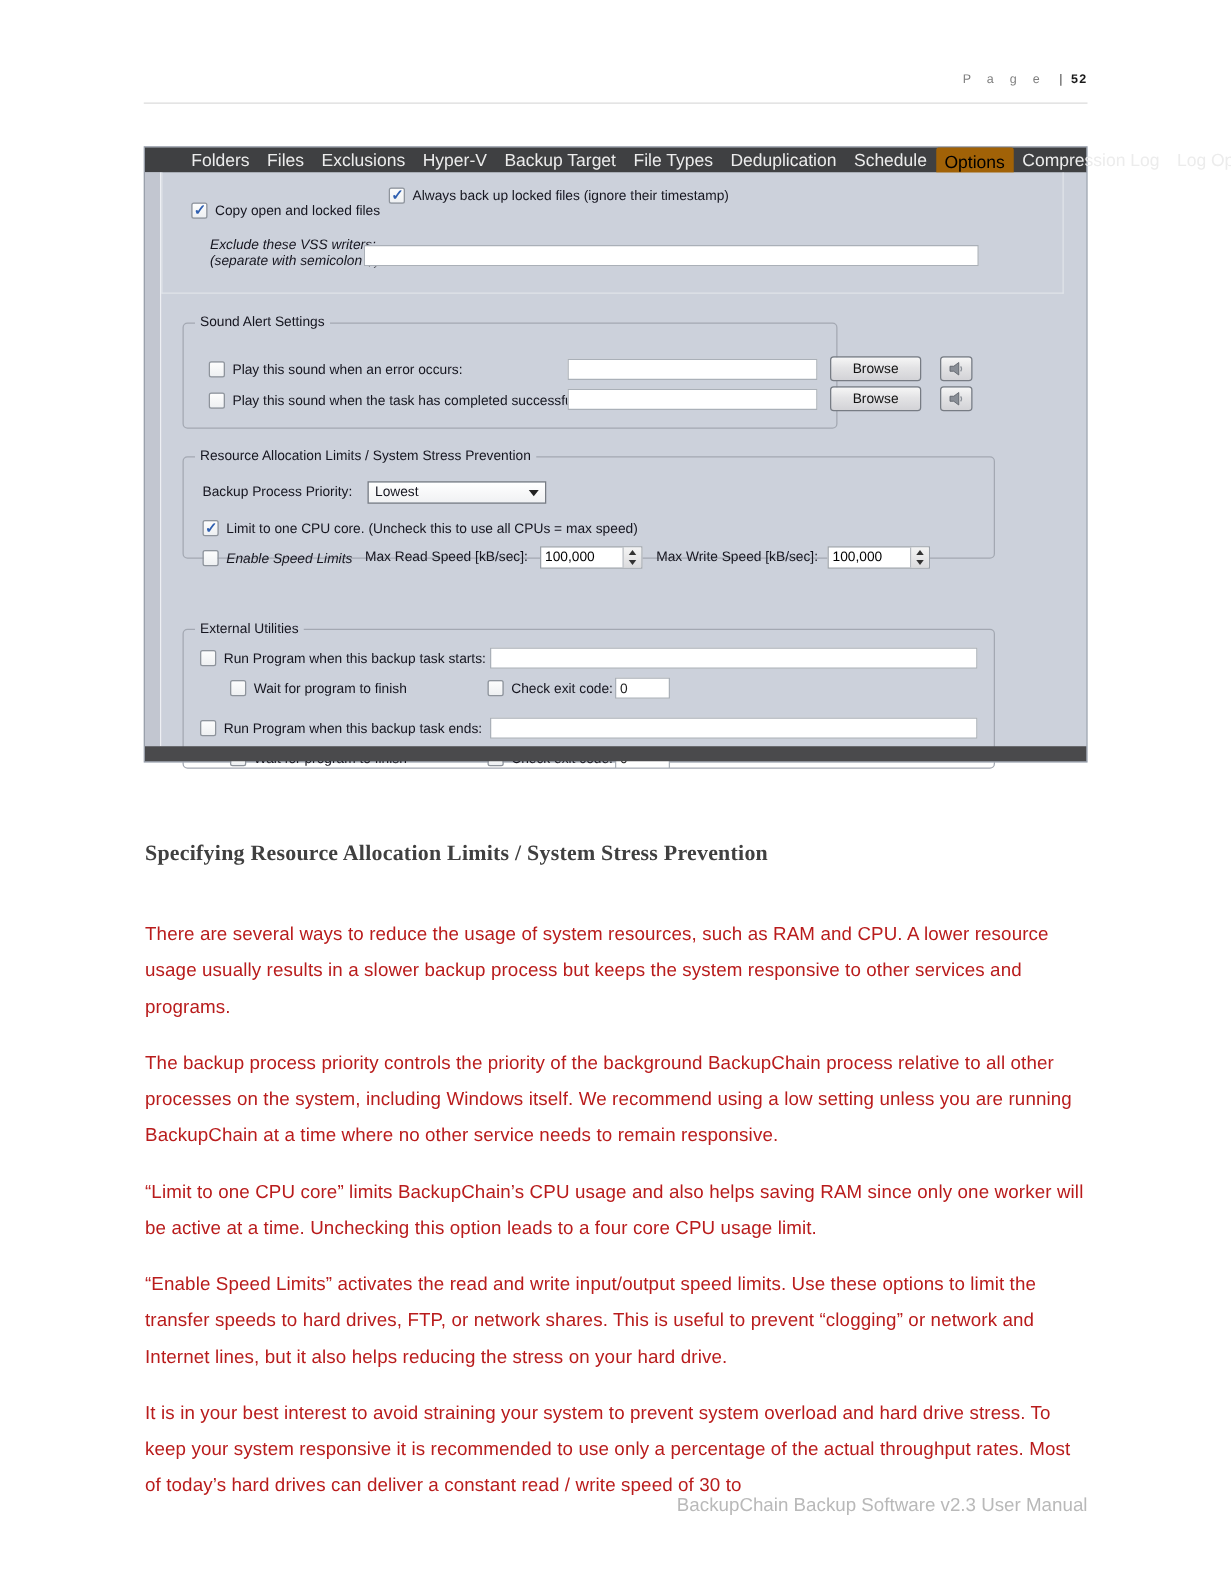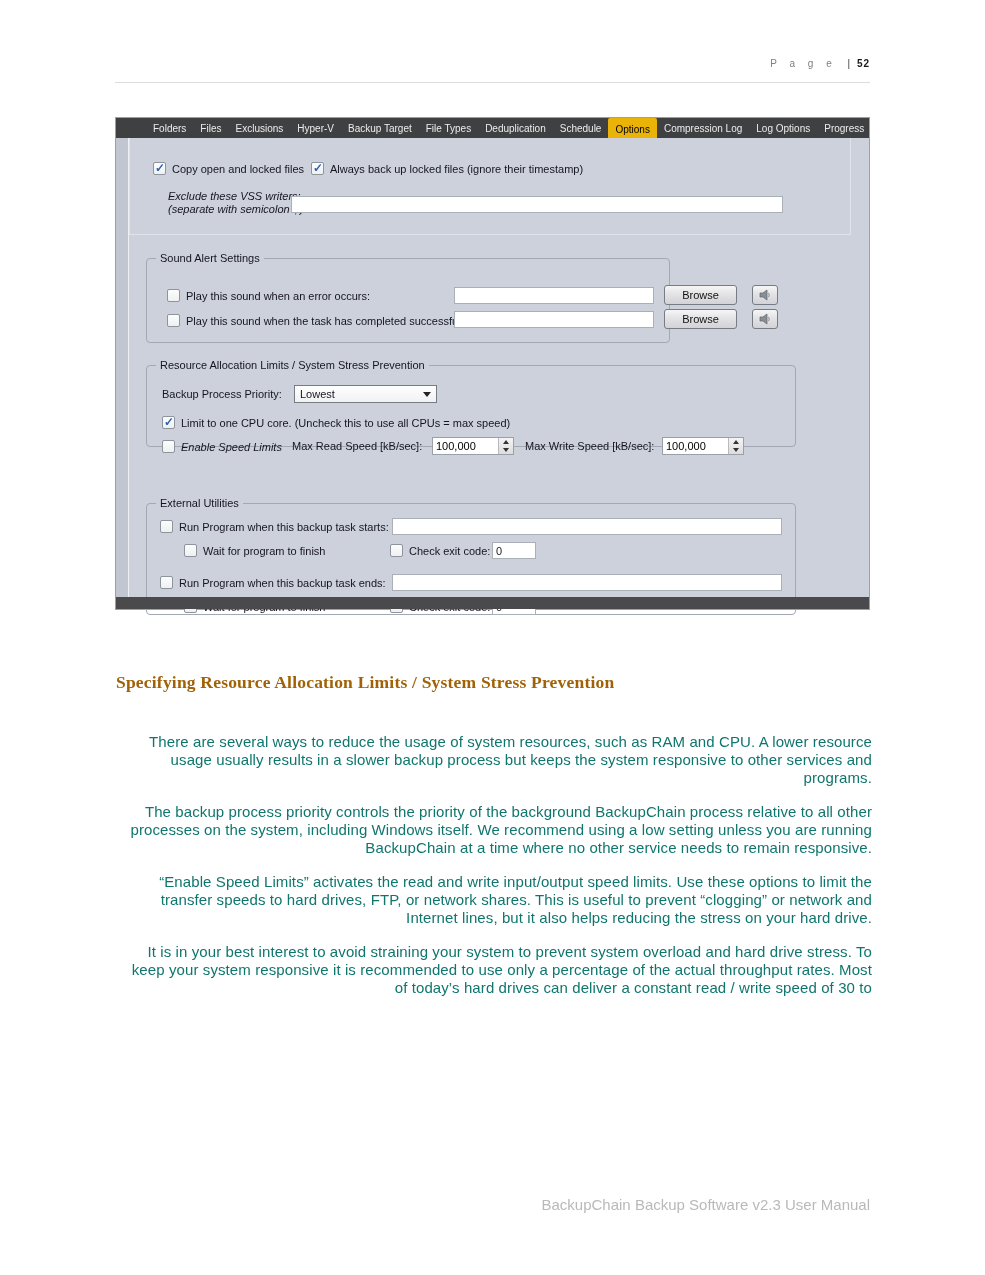--- a/index.html
+++ b/index.html
@@ -10,22 +10,22 @@
   .doc-header { position:absolute; top:58px; left:115px; width:755px; text-align:right; font-size:10px; color:#7f7f7f; }
   .doc-header .pg-label { letter-spacing:5px; color:#7f7f7f; }
   .doc-header .pg-sep { color:#404040; margin:0 4px 0 8px; }
   .doc-header .pg-num { color:#1a1a1a; font-weight:bold; letter-spacing:1px; }
   .doc-header-rule { position:absolute; top:82px; left:115px; width:755px; border-top:1px solid #dcdcdc; }
   .doc-footer { position:absolute; top:1196px; left:115px; width:755px; text-align:right; font-size:15px; color:#b9b9b9; }
 
   
   .dialog { position:absolute; left:115px; top:117px; width:755px; height:493px; background:#ccd1db; border:1px solid #9aa0ab; font-size:11px; color:#15151f; }
   .tabbar { position:absolute; left:0; top:0; width:100%; height:20px; background:#3f4042; display:flex; align-items:stretch; padding-left:30px; }
-  .tab { color:#ececec; font-size:10px; padding:0 7px; display:flex; align-items:center; white-space:nowrap; cursor:default; }
-  .tab.active { background:#eab308; color:#000; height:22px; border-radius:2px 2px 0 0;text-align:right; }
+  .tab { color:#ececec; font-size:14px; padding:0 7px; display:flex; align-items:center; white-space:nowrap; cursor:default; }
+  .tab.active { background:#a16207; color:#000; height:22px; border-radius:2px 2px 0 0;text-align:right; }
   .content { position:absolute; left:0; top:20px; right:0; bottom:12px; background:#ccd1db; }
   .gutter { position:absolute; left:0; top:0; width:13px; height:100%; background:#c2c6d0; border-right:1px solid #eef0f4; }
   .toppanel { position:absolute; left:13px; top:0; width:722px; height:97px; border:1px solid #e0e3e9; border-top:none; }
   .statusbar { position:absolute; left:0; bottom:0; width:100%; height:12px; background:#4a4a4c; }
 
   .row { position:absolute; display:flex; align-items:center; gap:6px; white-space:nowrap; }
 
   .checkbox { width:13px; height:13px; background:linear-gradient(#fdfdfd,#eef0f2); border:1px solid #8e949c; border-radius:2px; position:relative; flex:0 0 auto; }
   .checkbox.checked::after { content:"✓"; position:absolute; left:1px; top:-2px; font-size:12px; font-weight:bold; color:#2f5fb0; }
 
@@ -47,22 +47,22 @@
   .spin-up, .spin-dn { flex:1; position:relative; }
   .spin-up::after { content:""; position:absolute; left:4px; top:2px; border-left:3px solid transparent; border-right:3px solid transparent; border-bottom:4px solid #333; }
   .spin-dn::after { content:""; position:absolute; left:4px; top:2px; border-left:3px solid transparent; border-right:3px solid transparent; border-top:4px solid #333; }
 
   .vss-label { position:absolute; font-size:11px; line-height:13px; color:#15151f; }
 
   .speaker-svg { width:13px; height:12px; }
 
   
   .article { position:absolute; left:116px; top:672px; width:756px; }
-  .article h2 { font-family:"Liberation Serif", serif; font-size:17.5px; font-weight:bold; color:#a16207; margin-bottom:40px; letter-spacing:0.2px; }
-  .article p { font-size:15px; line-height:18px; color:#0f766e; margin-bottom:16px; letter-spacing:0.1px;text-align:right; }
+  .article h2 { font-family:"Liberation Serif", serif; font-size:17.5px; font-weight:bold; color:#404040; margin-bottom:40px; letter-spacing:0.2px; }
+  .article p { font-size:15px; line-height:29px; color:#b91c1c; margin-bottom:16px; letter-spacing:0.1px; }
 </style>
 </head>
 <body>
 
 <div id="page">
 
   <div class="doc-header">
     <span class="pg-label">P a g e</span>
     <span class="pg-sep">|</span>
     <span class="pg-num">52</span>
@@ -87,21 +87,21 @@
     </div>
 
     <div class="content">
       <div class="gutter"></div>
       <div class="toppanel"></div>
 
       <div class="row" style="left:37px; top:24px;">
         <span class="checkbox checked"></span>
         <span>Copy open and locked files</span>
       </div>
-      <div class="row" style="left:195px; top:24px;">
+      <div class="row" style="left:195px; top:12px;">
         <span class="checkbox checked"></span>
         <span>Always back up locked files (ignore their timestamp)</span>
       </div>
 
       <div class="vss-label" style="left:52px; top:52px;font-style:italic;">
         <div>Exclude these VSS writers:</div>
         <div>(separate with semicolon ';')</div>
       </div>
       <input class="textfield" style="position: absolute; left: 175px; top: 58px; width: 492px;" value="">
 
@@ -212,19 +212,20 @@
       </div>
     </div>
 
     <div class="statusbar"></div>
   </div>
 
   <div class="article">
     <h2>Specifying Resource Allocation Limits / System Stress Prevention</h2>
     <p>There are several ways to reduce the usage of system resources, such as RAM and CPU. A lower resource usage usually results in a slower backup process but keeps the system responsive to other services and programs.</p>
     <p>The backup process priority controls the priority of the background BackupChain process relative to all other processes on the system, including Windows itself. We recommend using a low setting unless you are running BackupChain at a time where no other service needs to remain responsive.</p>
+    <p>“Limit to one CPU core” limits BackupChain’s CPU usage and also helps saving RAM since only one worker will be active at a time. Unchecking this option leads to a four core CPU usage limit.</p>
     <p>“Enable Speed Limits” activates the read and write input/output speed limits. Use these options to limit the transfer speeds to hard drives, FTP, or network shares. This is useful to prevent “clogging” or network and Internet lines, but it also helps reducing the stress on your hard drive.</p>
     <p>It is in your best interest to avoid straining your system to prevent system overload and hard drive stress. To keep your system responsive it is recommended to use only a percentage of the actual throughput rates. Most of today’s hard drives can deliver a constant read / write speed of 30 to</p>
   </div>
 
   <div class="doc-footer">BackupChain Backup Software v2.3 User Manual</div>
 
 </div>
 
 </body></html>

